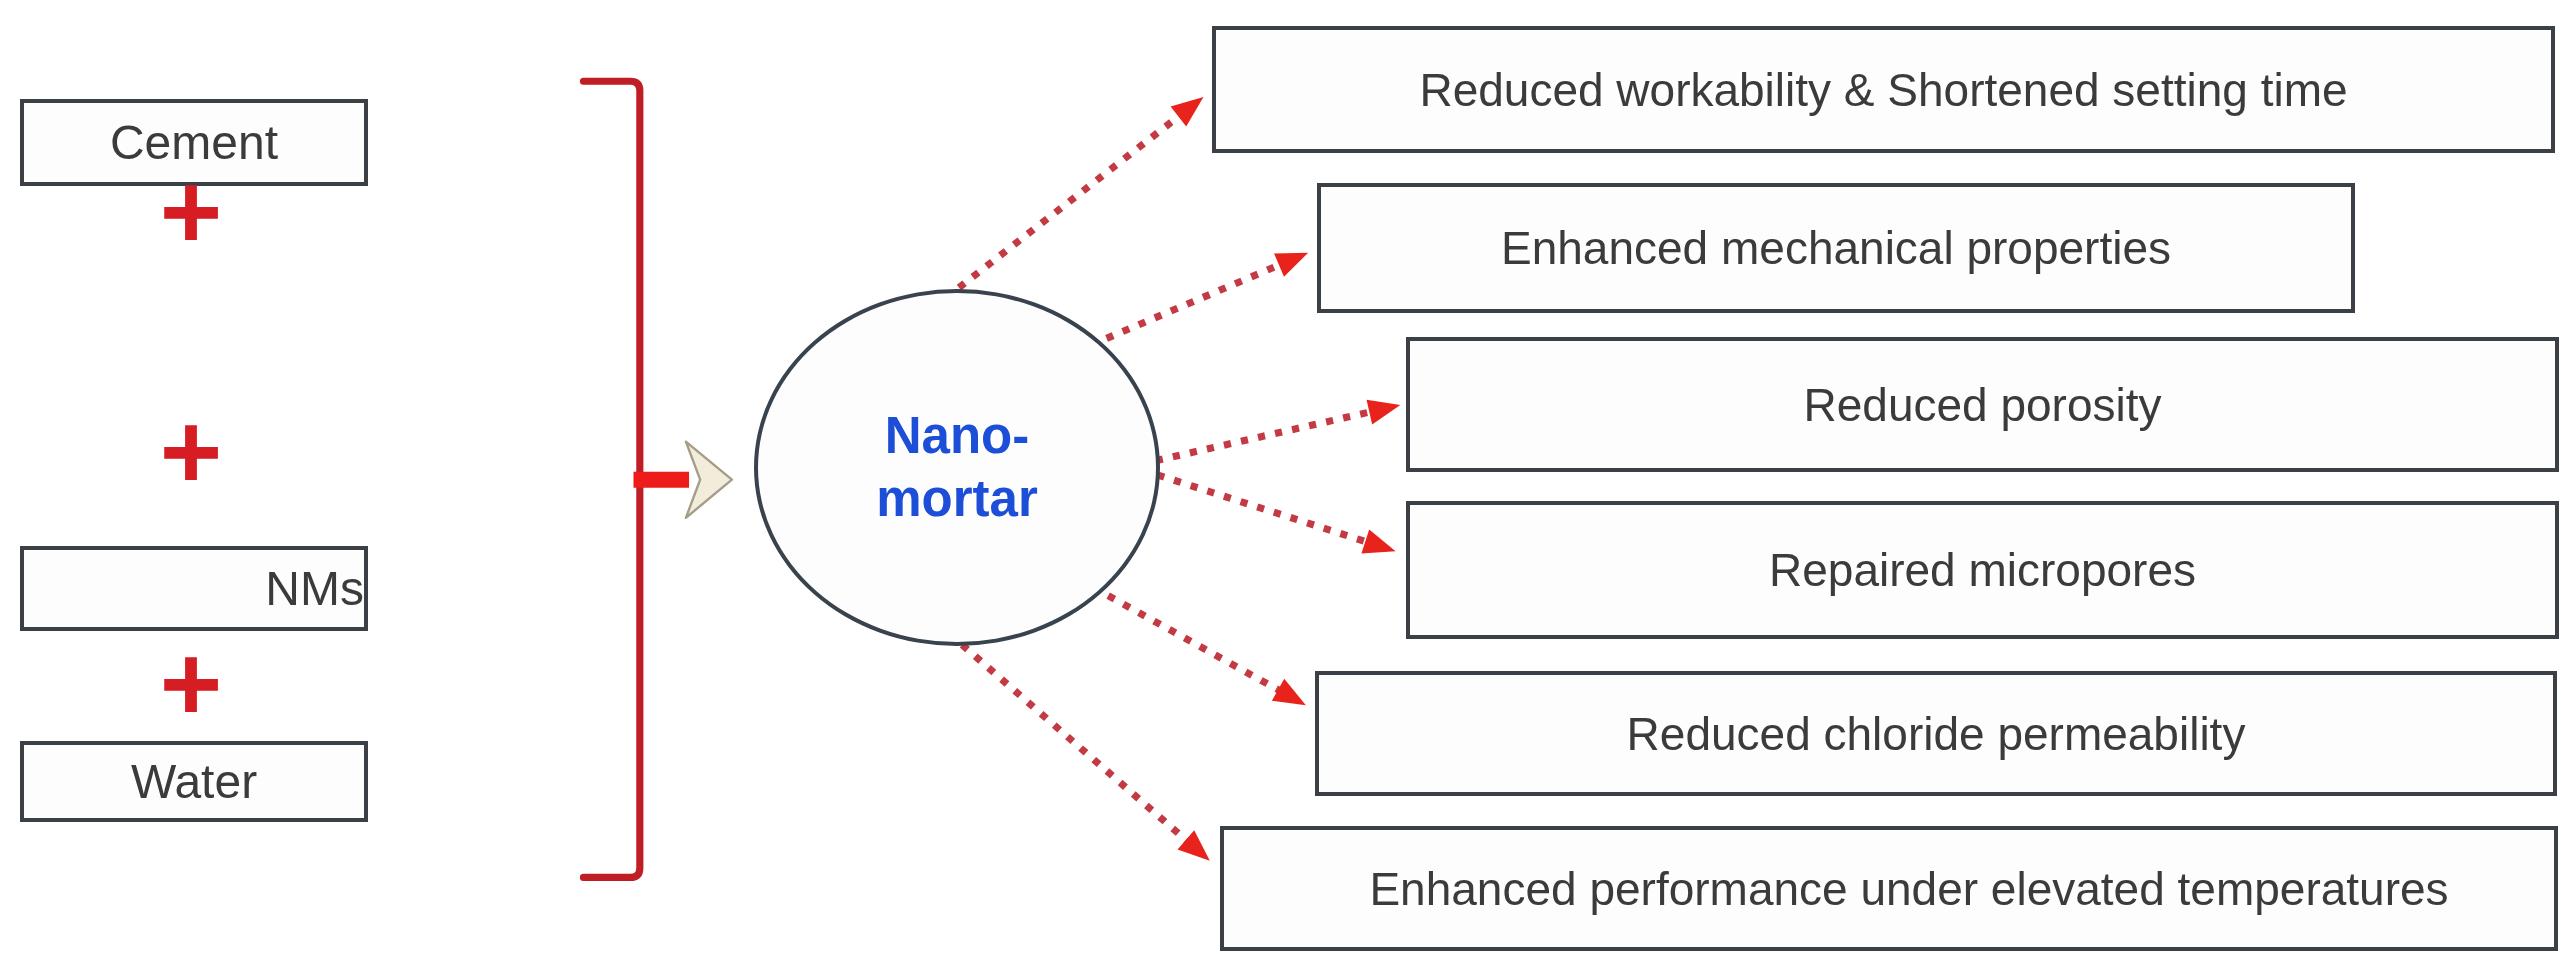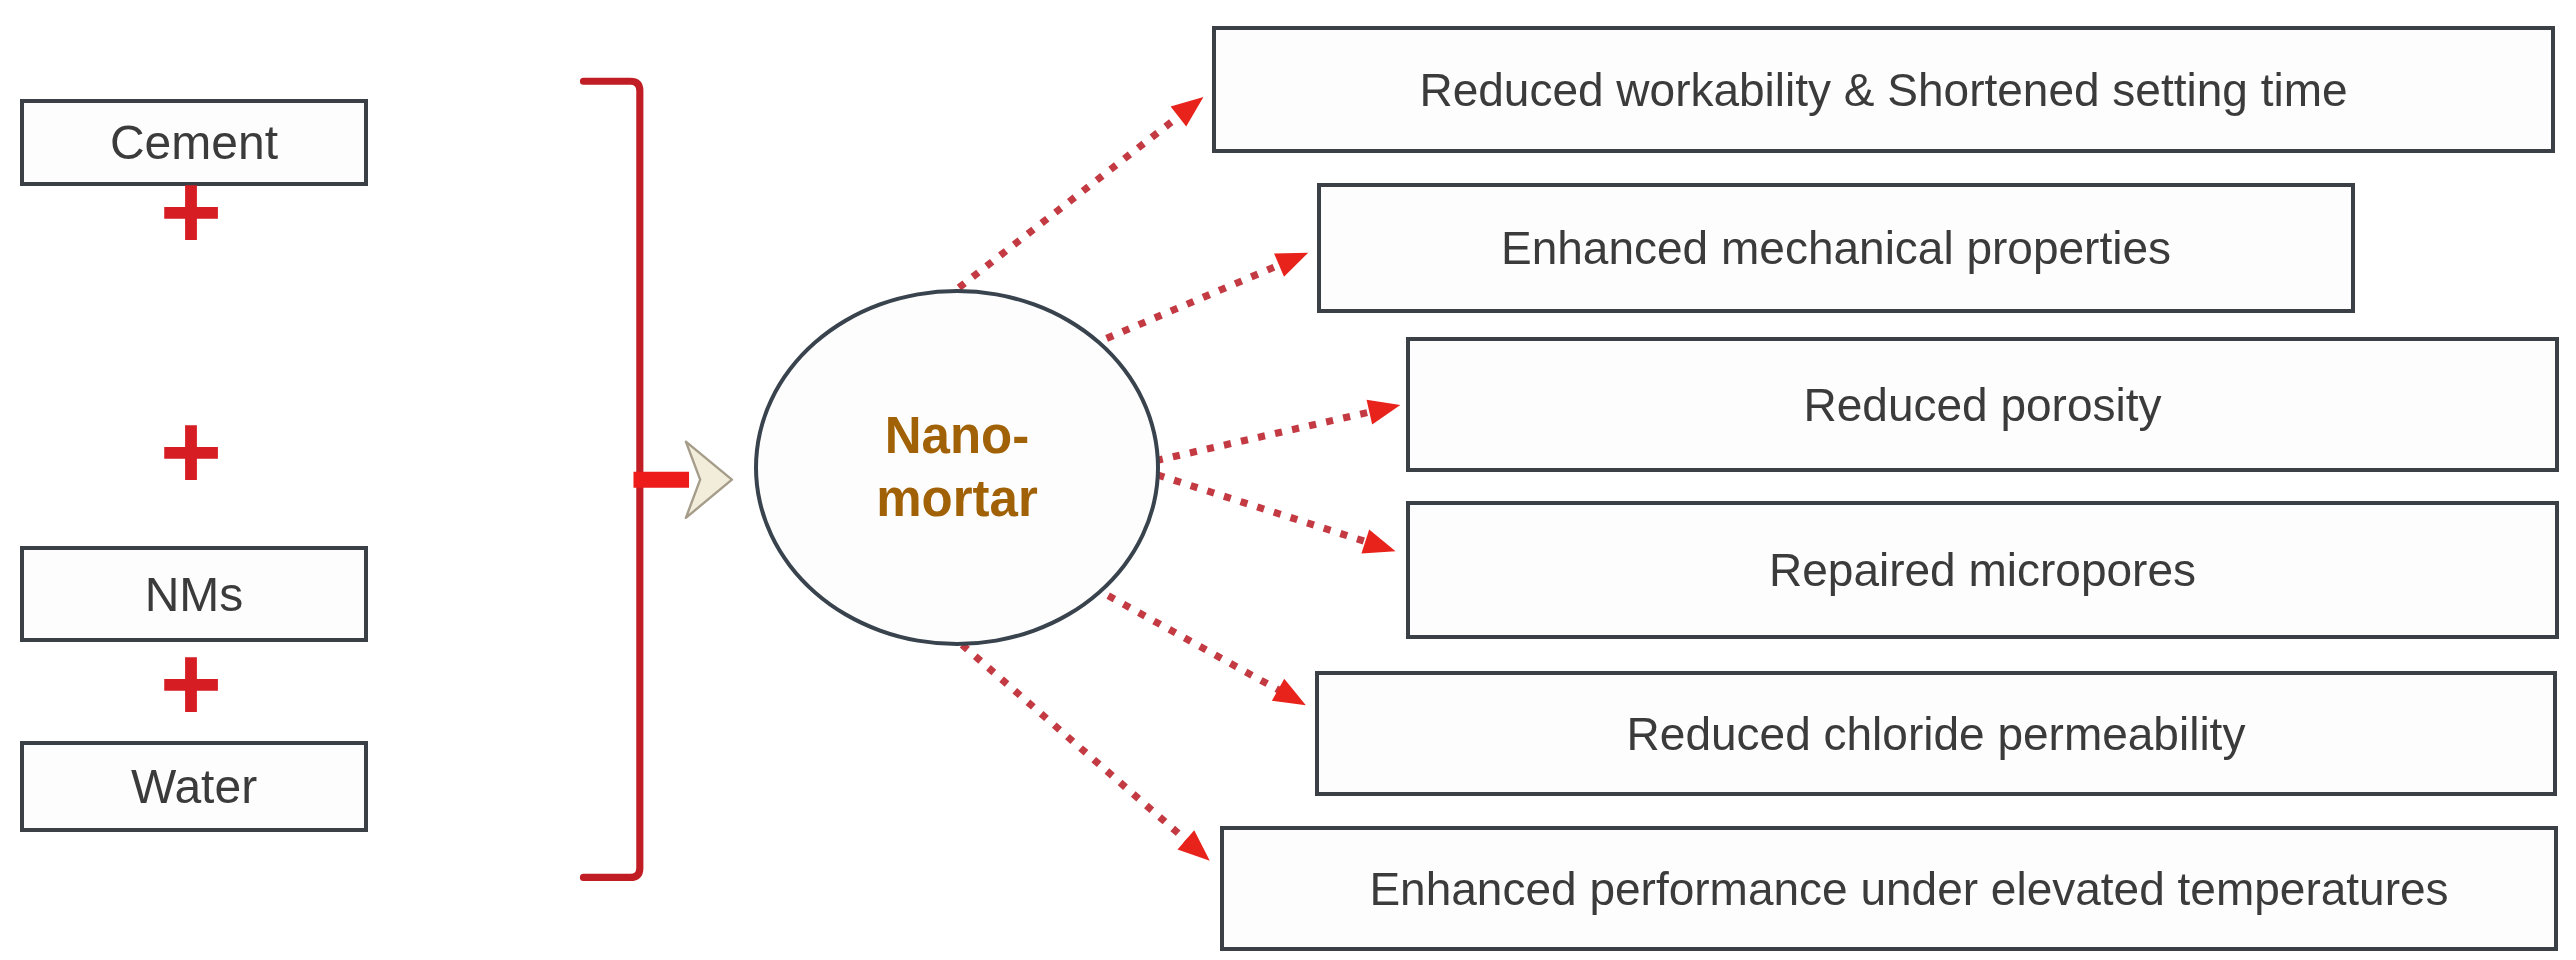--- a/index.html
+++ b/index.html
@@ -41,21 +41,21 @@
     line-height:1;
   }
   .node{
     position:absolute;
     left:754px;top:289px;width:406px;height:357px;
     border:4.8px solid #39434d;
     border-radius:50%;
     background:var(--box-fill);
     box-sizing:border-box;
     display:flex;flex-direction:column;align-items:center;justify-content:center;
-    font-size:51px;font-weight:600;color:#a16207;line-height:1.22;
+    font-size:51px;font-weight:600;color:#1d4ed8;line-height:1.22;
   }
   .ebox{
     position:absolute;
     border:4.8px solid var(--box-border);
     background:var(--box-fill);
     box-sizing:border-box;
     display:flex;align-items:center;justify-content:center;
     font-size:46px;color:var(--text);
     text-align:center;
   }
@@ -72,25 +72,25 @@
 </head>
 <body>
 
 <div class="canvas">
 
   <div class="ibox" style="top:67px;height:87px;margin-top:32px;">
     <span>Cement</span>
   </div>
   <div class="plus" style="top:211px;">+</div>
   <div class="plus" style="top:451px;">+</div>
-  <div class="ibox" style="top:546px;height:96px;">
+  <div class="ibox" style="top:546px;height:85px;justify-content:flex-end;">
     <span>NMs</span>
   </div>
   <div class="plus" style="top:683px;">+</div>
-  <div class="ibox" style="top:741px;height:91px;">
+  <div class="ibox" style="top:741px;height:81px;">
     <span>Water</span>
   </div>
 
   <svg class="layer" id="connector-layer" viewBox="0 0 3245 1210" width="2576" height="961">
     <path class="brace-path" d="M 735 102 L 794 102 Q 806 102 806 114 L 806 1093 Q 806 1105 794 1105 L 735 1105"></path>
     <line class="connector-line" x1="798" y1="604" x2="868" y2="604"></line>
     <polygon class="chevron" points="864,556 922,604 864,652 882,604"></polygon>
     <g id="effect-arrows">
         <line x1="1208" y1="362" x2="1489.1807901339305" y2="142.89808560992424" class="dot-line"></line>
         <polygon points="0,0 -40,16 -40,-16" transform="translate(1516,122) rotate(-37.93)" class="arrow-head"></polygon>

